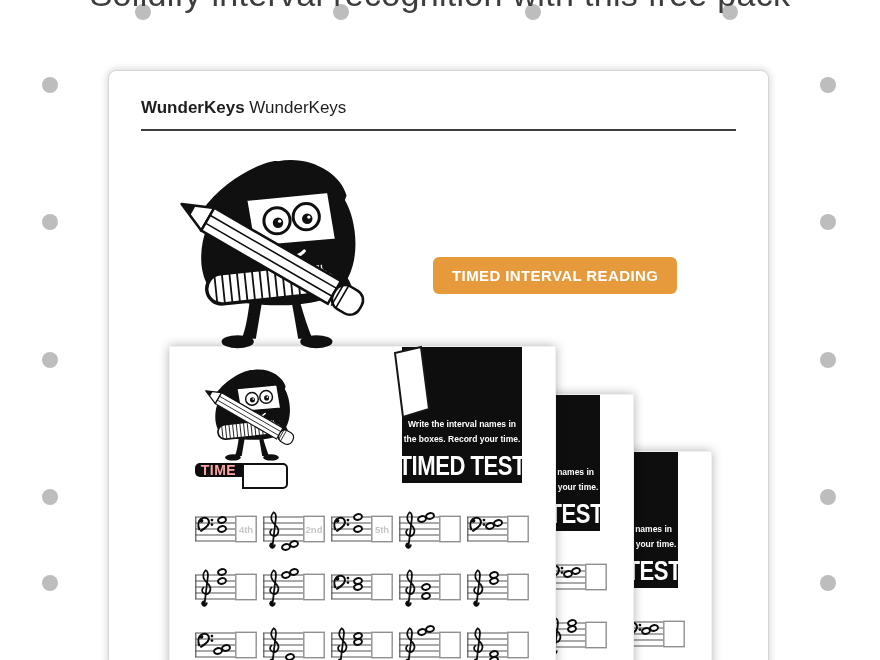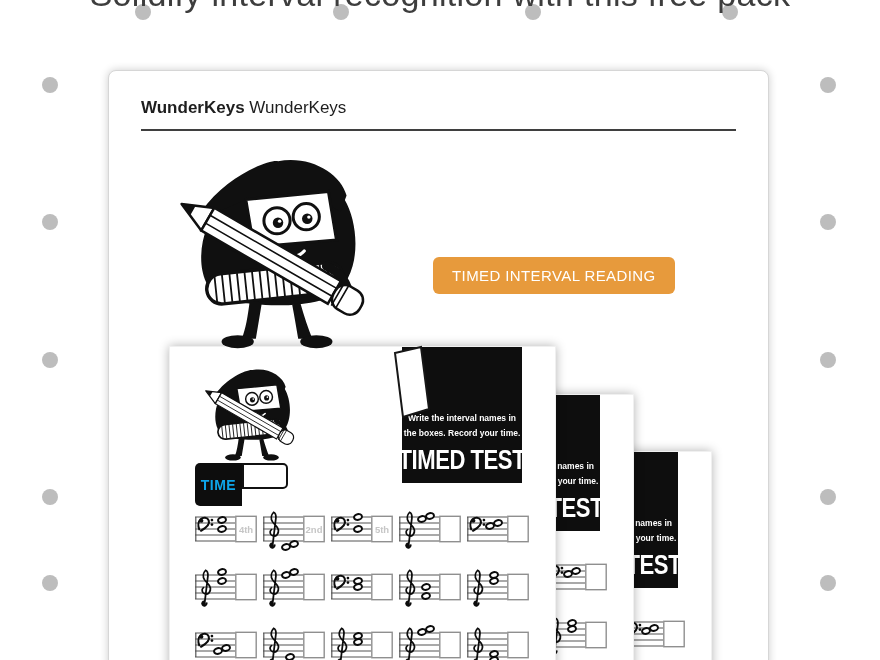--- a/index.html
+++ b/index.html
@@ -25,49 +25,49 @@
   .card-header{padding:27px 32px 0;font-size:17px;color:#1e1e1e;}
   .card-header .bold{font-weight:700;}
   .card-rule{margin:11px 32px 0;border:none;border-top:2px solid #3f3f3f;}
   .intro{
     position:absolute;left:324px;top:116px;width:316px;
     font-size:14.5px;line-height:1.58;color:#3b3b3b;
   }
   .cta{
     position:absolute;left:324px;top:186px;
     background:var(--accent);color:#fff;border:none;border-radius:6px;
-    font-family:"Liberation Sans",sans-serif;font-size:15px;font-weight:400;
+    font-family:"Liberation Sans",sans-serif;font-size:15px;font-weight:700;
     letter-spacing:.4px;padding:10px 19px;cursor:pointer;
   }
   .big-monster{position:absolute;left:40px;top:76px;width:252px;height:212px;z-index:6;}
   
   .sheet{
     position:absolute;width:385px;height:430px;background:#fff;
     box-shadow:0 0 10px rgba(0,0,0,.30);border:1px solid #f0f0f0;
   }
   .sheet--3{left:216px;top:380px;z-index:1;}
   .sheet--2{left:138px;top:323px;z-index:2;}
   .sheet--1{left:60px; top:275px;z-index:3;}
   .banner{
     position:absolute;left:232px;top:0;width:120px;height:136px;
     background:var(--banner);color:#fff;display:flex;flex-direction:column;
-    justify-content:flex-end;align-items:center;padding-bottom:9px;box-sizing:border-box;
+    justify-content:flex-end;align-items:center;padding-bottom:3px;box-sizing:border-box;
     overflow:hidden;
   }
   .banner-line{font-size:8.5px;font-weight:600;line-height:1.75;white-space:nowrap;}
   .banner-title{
     font-size:24px;font-weight:800;letter-spacing:-.5px;margin-top:5px;
     transform:scale(.92,1.12);white-space:nowrap;
   }
   .fold{position:absolute;left:221px;top:-2px;width:40px;height:78px;z-index:2;}
   .mini-monster{position:absolute;left:20px;top:16px;width:122px;height:103px;}
   .timebox{position:absolute;left:25px;top:116px;display:flex;}
   .time-label{
-    background:#0d0d0d;color:#0ea5e9;font-size:14px;font-weight:800;letter-spacing:.5px;
-    width:47px;height:43px;display:flex;align-items:center;justify-content:center;
+    background:#0d0d0d;color:#fca5a5;font-size:14px;font-weight:800;letter-spacing:.5px;
+    width:47px;height:14px;display:flex;align-items:center;justify-content:center;
     border-radius:5px 0 0 5px;
   }
   .time-blank{
     width:42px;height:22px;background:#fff;border:2.5px solid #111;
     border-radius:0 5px 5px 0;
   }
   .grid{position:absolute;left:25px;top:160px;width:345px;display:flex;flex-wrap:wrap;}
   .cell{width:62px;height:48px;margin:0 6px 10px 0;}
 </style>
 </head>

